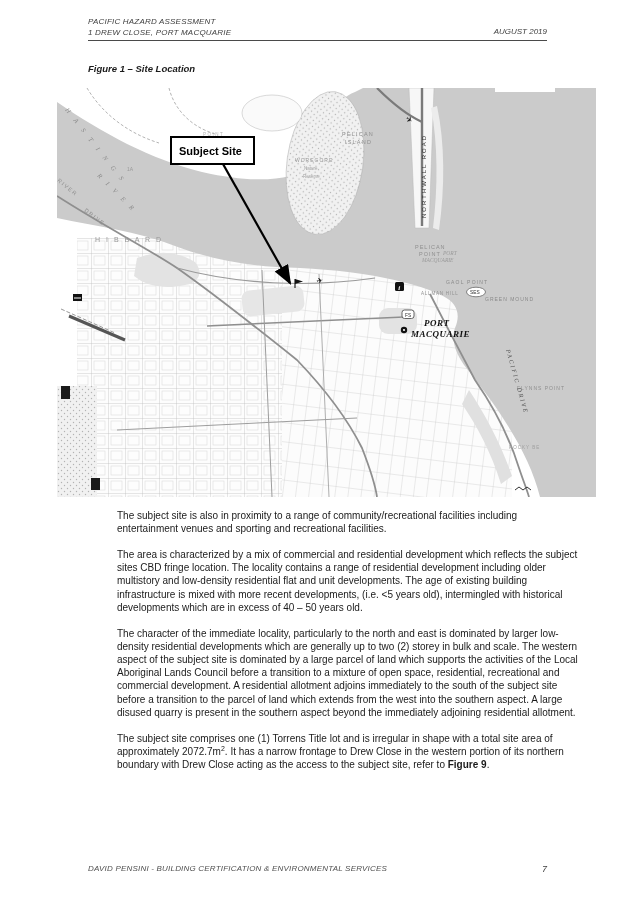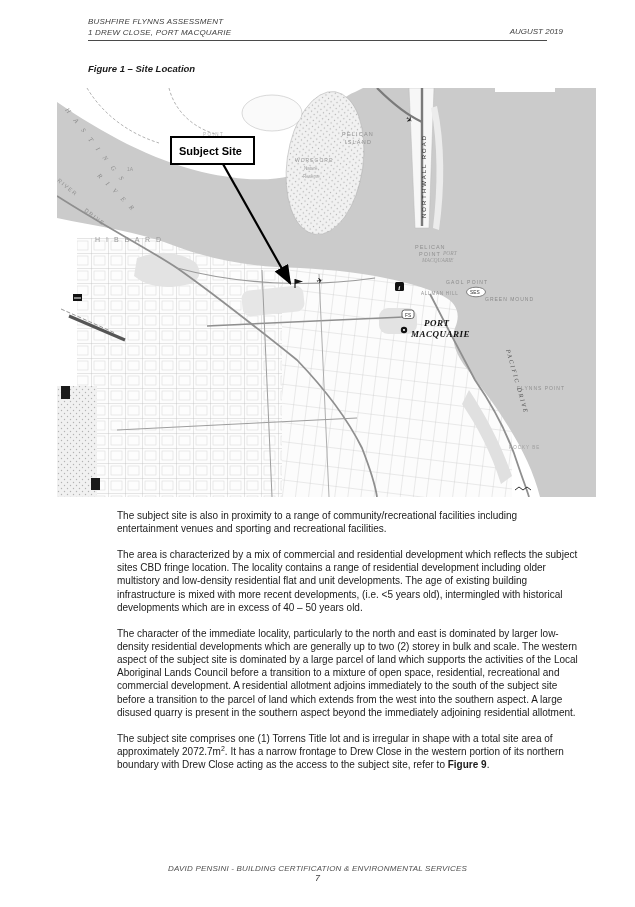--- a/index.html
+++ b/index.html
@@ -1,39 +1,39 @@
 <!DOCTYPE html>
 <html><head>
 <meta charset="utf-8">
 <style>
   html,body{margin:0;padding:0;background:#ffffff;}
   .page{position:relative;width:635px;height:907px;background:#ffffff;overflow:hidden;
         font-family:"Liberation Sans",sans-serif;color:#1a1a1a;}
   .hdr{position:absolute;left:88px;top:16px;font-size:8px;font-style:italic;color:#3d3d3d;line-height:11px;letter-spacing:.2px;}
-  .hdr-date{position:absolute;right:72px;top:27px;font-size:8px;font-style:italic;color:#3d3d3d;}
+  .hdr-date{position:absolute;right:88px;top:27px;font-size:8px;font-style:italic;color:#3d3d3d;}
   .hdr-rule{position:absolute;left:88px;top:40px;width:459px;border-top:1px solid #4a4a4a;}
   .figcap{position:absolute;left:88px;top:63px;font-size:9.5px;font-weight:bold;font-style:italic;
           color:#1a1a1a;}
   .map{position:absolute;left:57px;top:88px;width:539px;height:409px;background:#fff;}
   .bodytxt{position:absolute;left:88px;top:509px;width:461px;font-size:10px;line-height:13.2px;text-align:left;margin-left:29px;}
   .bodytxt p{margin:0 0 12.6px 0;}
   sup{font-size:7px;vertical-align:super;line-height:0;}
-  .ftr{position:absolute;left:88px;top:864px;width:459px;display:flex;justify-content:space-between;align-items:center;flex-direction:column;}
+  .ftr{position:absolute;left:88px;top:864px;width:459px;display:flex;justify-content:space-between;align-items:flex-start;}
   .ftr-author{font-size:8px;font-style:italic;color:#4f4f4f;letter-spacing:.2px;}
   .ftr-page{font-size:9px;font-style:italic;color:#3d3d3d;}
   svg text{font-family:"Liberation Sans",sans-serif;}
   .serifita{font-family:"Liberation Serif",serif;font-style:italic;}
 </style>
 </head>
 <body>
 
 <div class="page">
 
   <div class="hdr">
-    <div>BUSHFIRE FLYNNS ASSESSMENT</div>
+    <div>PACIFIC HAZARD ASSESSMENT</div>
     <div>1 DREW CLOSE, PORT MACQUARIE</div>
   </div>
   <div class="hdr-date">AUGUST 2019</div>
   <div class="hdr-rule"></div>
 
   <div class="figcap">Figure 1 – Site Location</div>
 
   <div class="map">
     <svg width="539" height="409" viewBox="0 0 539 409">
       <defs>

